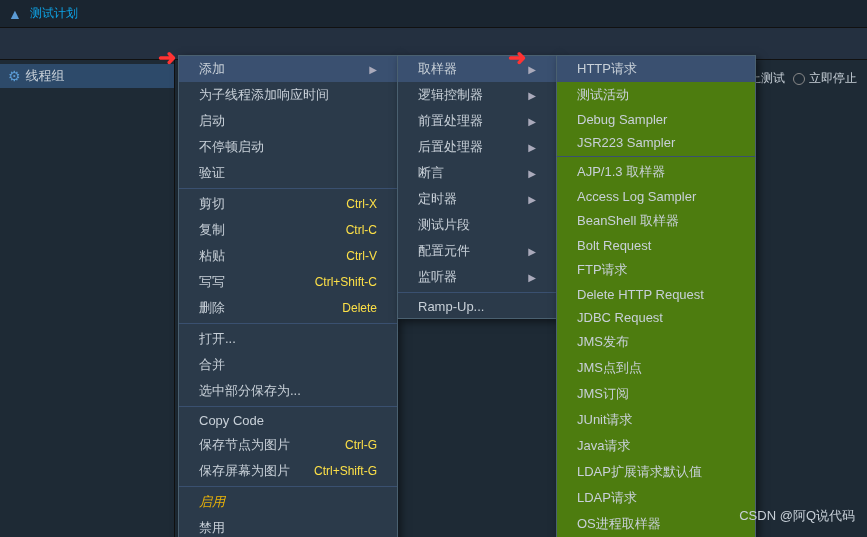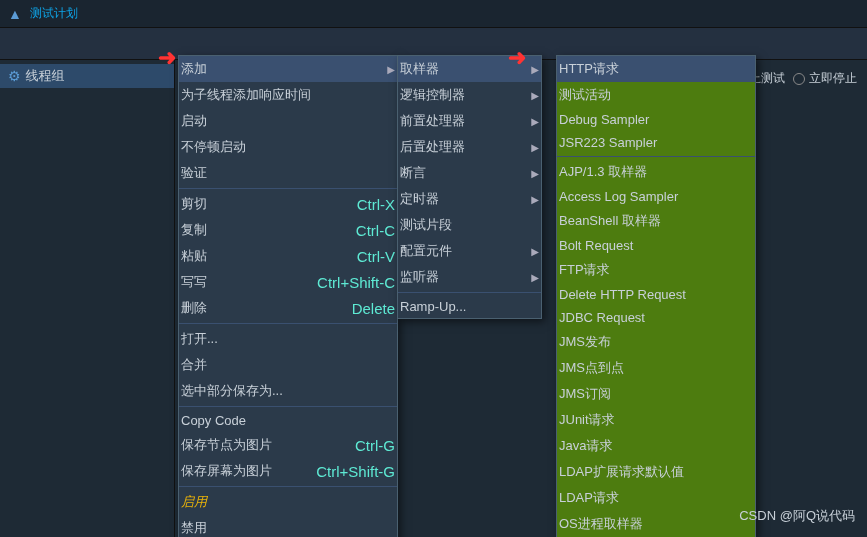--- a/index.html
+++ b/index.html
@@ -154,52 +154,52 @@
       position: absolute;
       top: 55px;
       left: 178px;
       width: 220px;
       background: #2b3a4a;
       border: 1px solid #4a6070;
       box-shadow: 3px 3px 8px rgba(0,0,0,0.5);
       z-index: 100;
     }
     .menu-item {
-      padding: 4px 2px;
+      padding: 4px 20px;
       display: flex;
       align-items: center;
       justify-content: space-between;
       cursor: pointer;
       color: #c8d0d8;
       white-space: nowrap;
       font-size: 13px;
     }
     .menu-item.highlighted { background: #3a5070; }
     .menu-item.disabled { color: #eab308; cursor: default; font-style: italic; }
     .menu-separator {
       height: 1px;
       background: #3a5070;
       margin: 2px 0;
     }
     .menu-arrow {
       font-size: 10px;
       color: #aab;
     }
     .menu-shortcut {
-      color: #5eead4;
-      font-size: 15px;
+      color: #fde047;
+      font-size: 12px;
       margin-left: 20px;
     }
 
     
     .menu-l2 {
       position: absolute;
       top: 55px;
       left: 397px;
-      width: 145px;
+      width: 160px;
       background: #2b3a4a;
       border: 1px solid #4a6070;
       box-shadow: 3px 3px 8px rgba(0,0,0,0.5);
       z-index: 200;
     }
     .menu-l2-top {
       background: #4a6a90;
     }
 
     

